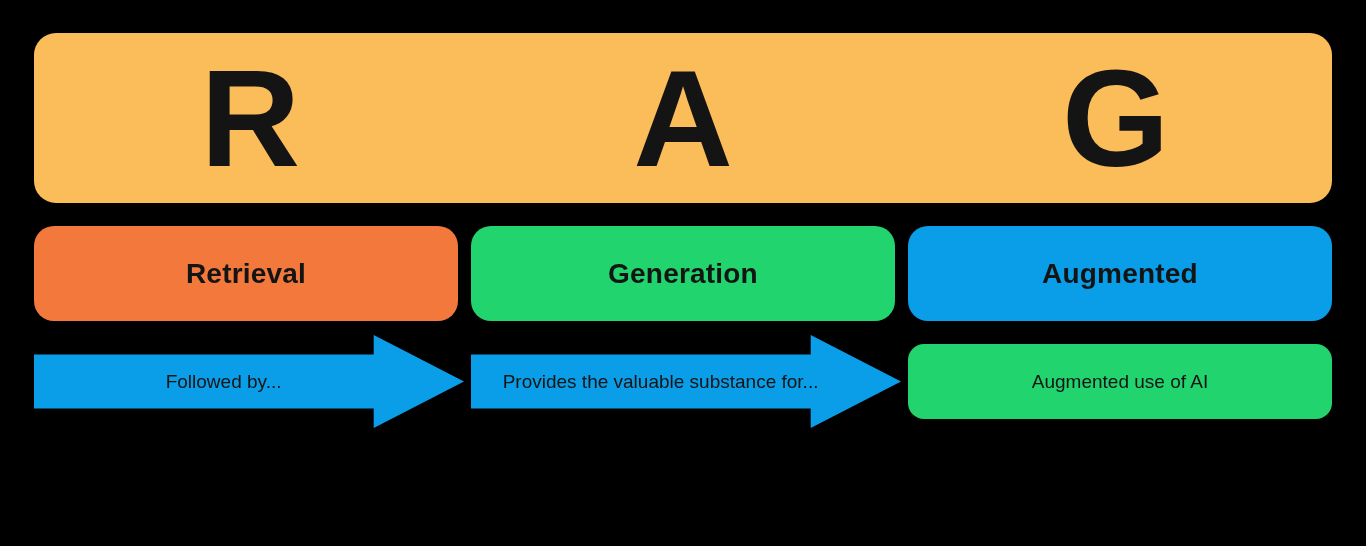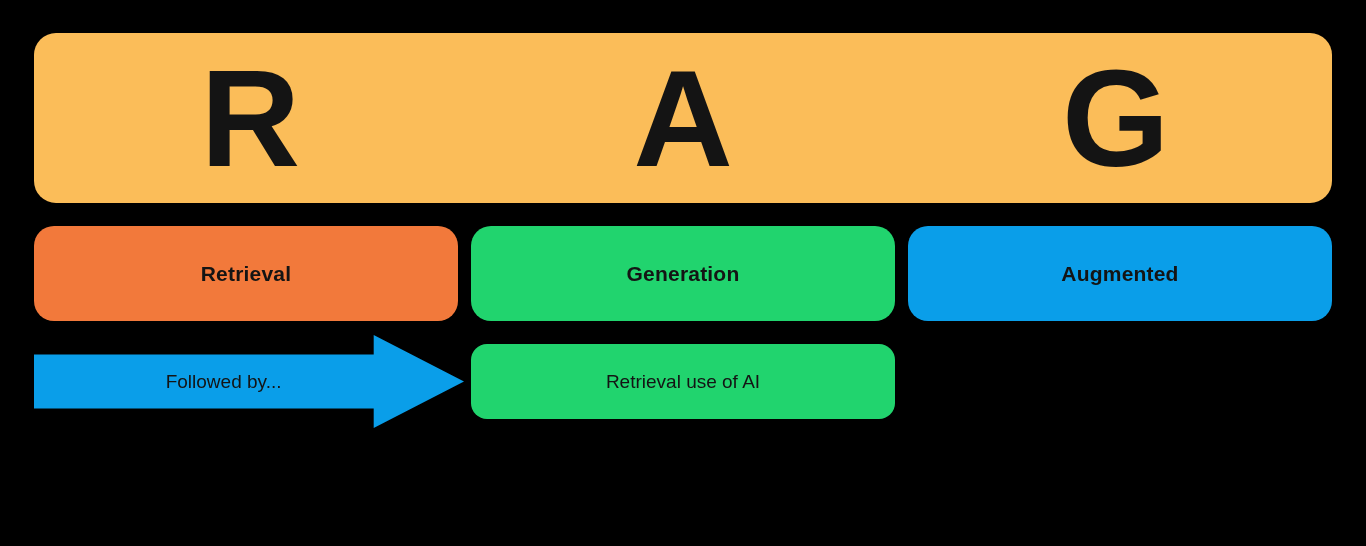--- a/index.html
+++ b/index.html
@@ -42,21 +42,21 @@
   }
   .box {
     display: flex;
     align-items: center;
     justify-content: center;
     color: #141414;
     text-align: center;
   }
   .header-box {
     border-radius: 20px;
-    font-size: 21px;
+    font-size: 28px;
     font-weight: bold;
     letter-spacing: 0.2px;
   }
   .item-box {
     border-radius: 16px;
     font-size: 19px;
   }
   .orange { background: #F2793B; }
   .blue   { background: #0A9EE9; }
   .green  { background: #21D46E; }
@@ -94,15 +94,18 @@
   </div>
 
   <div class="box header-box orange">Retrieval</div>
   <div class="box header-box green">Generation</div>
   <div class="box header-box blue">Augmented</div>
 
   <div class="arrow-cell">
     <div class="arrow">Followed by...</div>
   </div>
 
-  <div class="box item-box green">Retrieval use of AI</div>
+  <div class="arrow-cell">
+    <div class="arrow">Provides the valuable substance for...</div>
+  </div>
+  <div class="box item-box green">Augmented use of AI</div>
 
 </div>
 
 </body></html>

